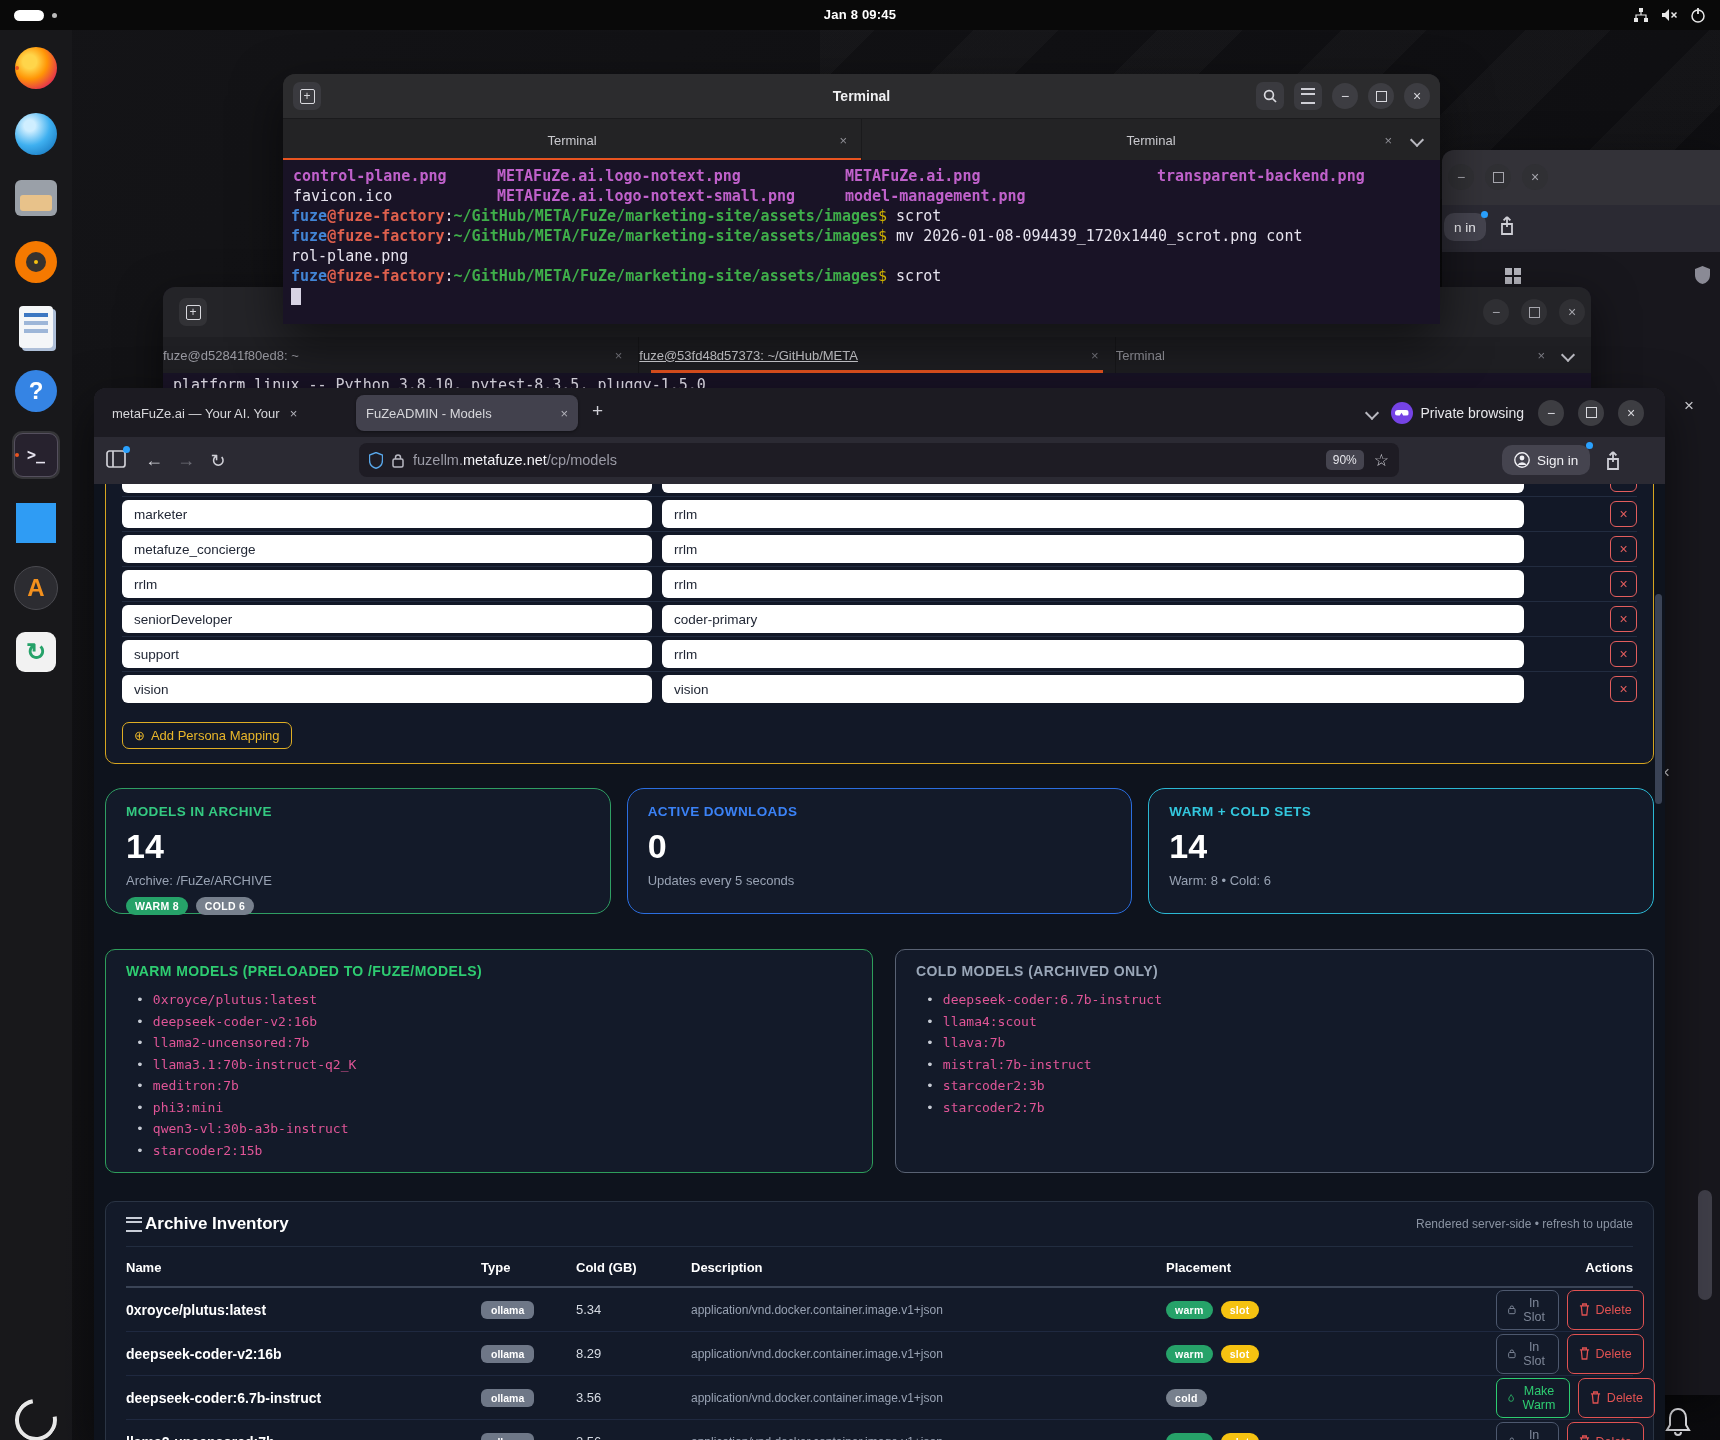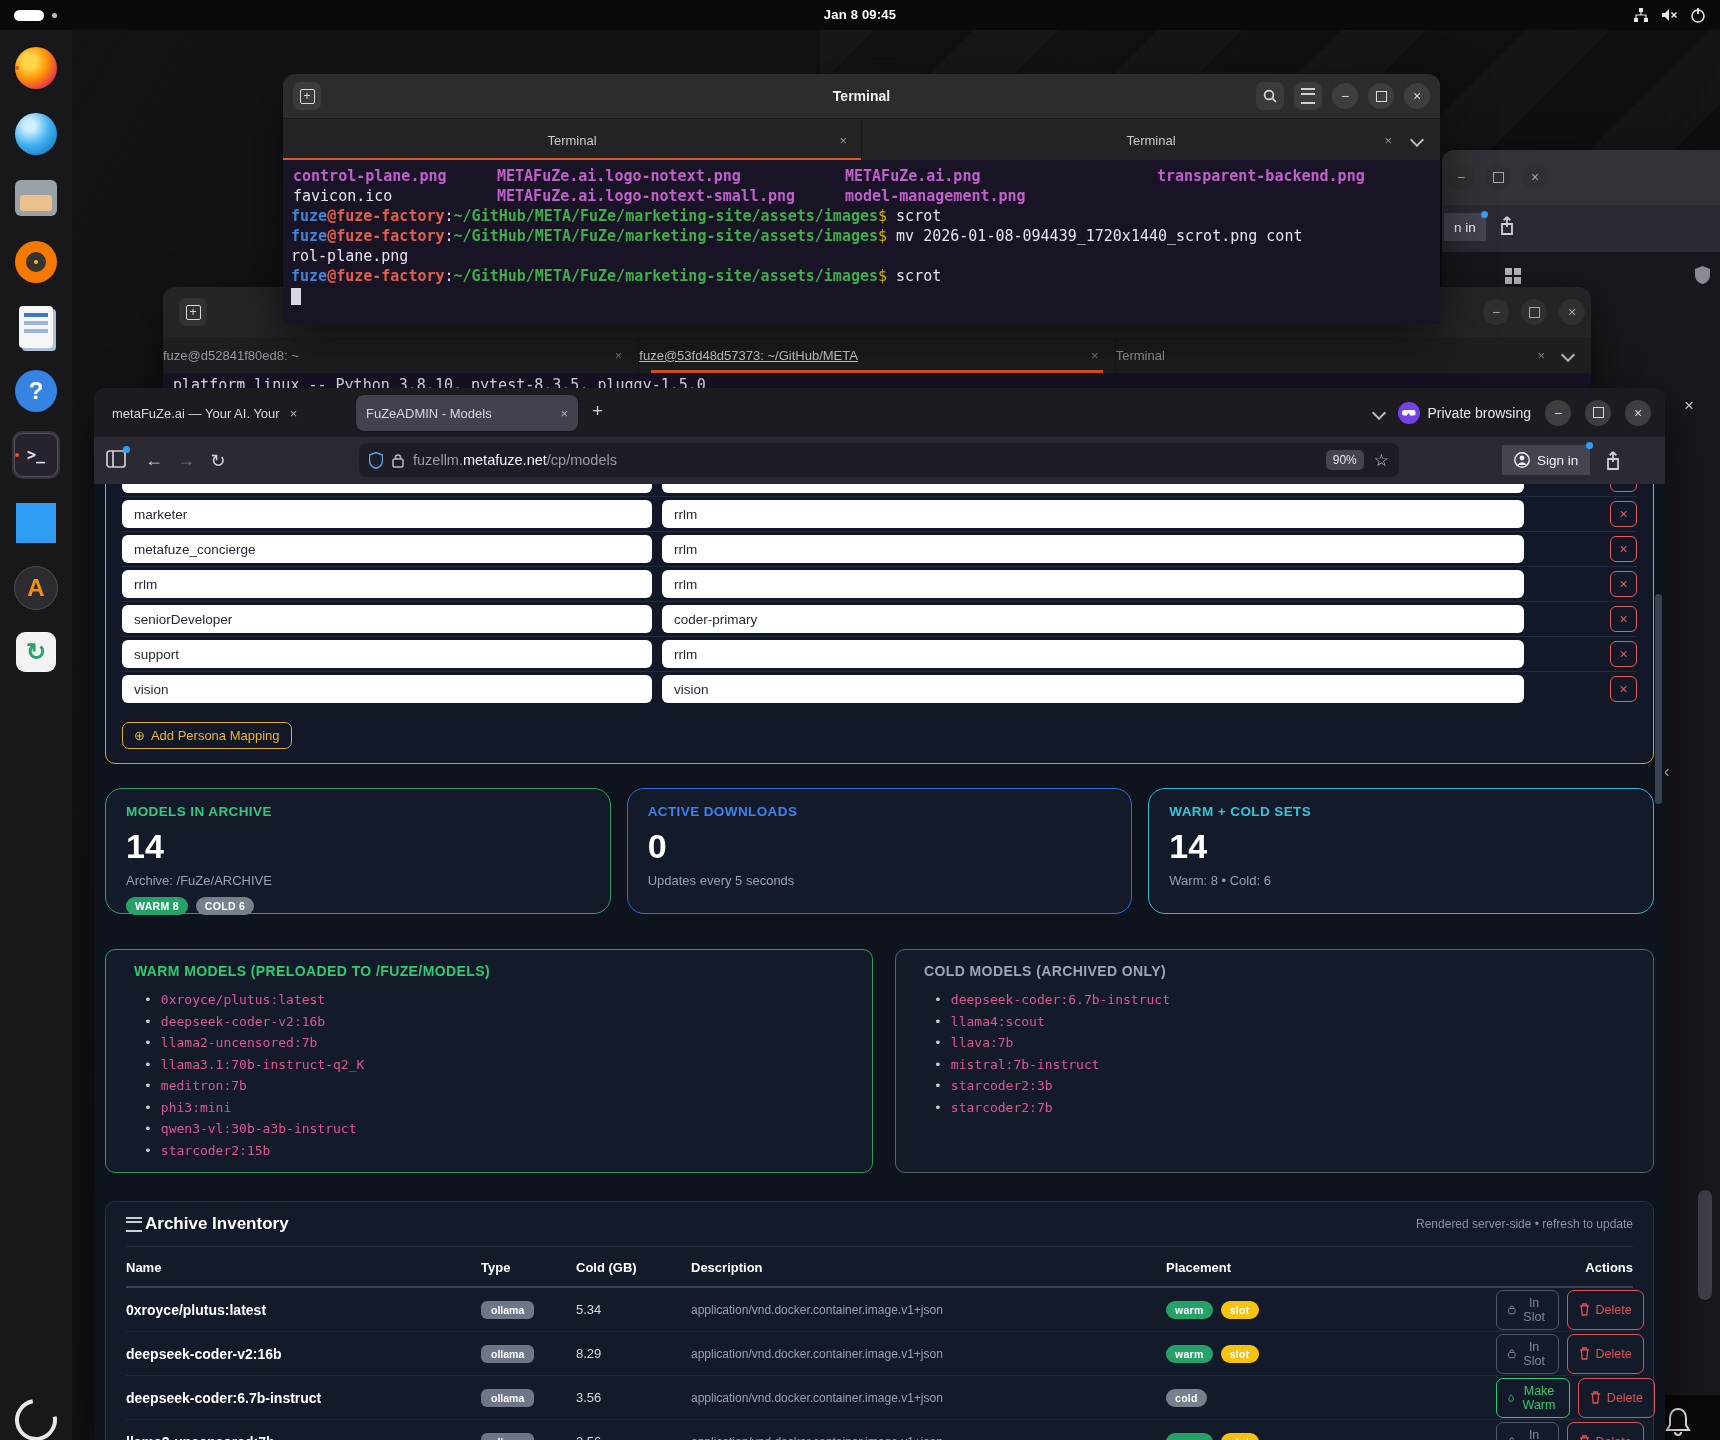--- a/index.html
+++ b/index.html
@@ -65,32 +65,32 @@
   .p-host{color:#e0604d;font-weight:700;}
   .p-path{color:#3fae4a;font-weight:700;}
   .p-dollar{color:#ccb000;}
   .cursorblk{display:inline-block;width:10px;height:17px;background:#d8d4e4;vertical-align:text-bottom;}
   
   #firefox{left:94px;top:388px;width:1571px;height:1052px;background:#2b2a33;z-index:30;}
   #fx-tabs{position:relative;height:49px;background:#1c1b22;}
   .fxtab{position:absolute;top:7px;height:36px;border-radius:8px;display:flex;align-items:center;color:#d7d7db;font-size:13px;padding:0 10px;}
   .fxtab.active{background:#42414d;box-shadow:0 1px 3px rgba(0,0,0,.4);}
   .fxtab .tclose{margin-left:10px;color:#b3b3bb;font-size:13px;}
-  .fx-right{position:absolute;right:0;top:0;height:49px;display:flex;align-items:center;gap:14px;padding-right:14px;}
+  .fx-right{position:absolute;right:7px;top:0;height:49px;display:flex;align-items:center;gap:14px;padding-right:14px;}
   .private-badge{display:flex;align-items:center;gap:8px;color:#e6e6ea;font-size:14px;}
   .mask-ic{width:22px;height:22px;border-radius:50%;background:#7543e5;position:relative;}
   .mask-ic::after{content:"";position:absolute;left:4px;right:4px;top:8px;height:6px;background:#fff;
     border-radius:3px;clip-path:polygon(0 0,100% 0,100% 100%,62% 100%,50% 55%,38% 100%,0 100%);}
   #fx-toolbar{position:relative;height:47px;background:#2b2a33;display:flex;align-items:center;border-bottom:1px solid #1c1b22;}
   .navglyph{color:#cfcfd6;font-size:18px;width:32px;text-align:center;}
   .navglyph.dim{color:#6f6f78;}
   #urlbar{position:absolute;left:265px;width:1020px;height:34px;top:6px;background:#1e1c24;border-radius:8px;
     display:flex;align-items:center;padding:0 10px;color:#b9b9c2;font-size:14.5px;}
   .zoom-badge{background:#45444f;color:#e5e5ea;font-size:12px;border-radius:5px;padding:3px 7px;}
-  .signin-btn{position:absolute;left:1408px;top:8px;height:30px;background:#45444f;border-radius:0;color:#f0f0f4;
+  .signin-btn{position:absolute;left:1408px;top:8px;height:30px;background:#45444f;border-radius:10px;color:#f0f0f4;
     font-size:13.5px;display:flex;align-items:center;gap:7px;padding:0 12px;}
   .bluedot{width:7px;height:7px;border-radius:50%;background:#2aa1fe;position:absolute;}
   .burger{width:16px;height:12px;border-top:2px solid #cfcfd6;border-bottom:2px solid #cfcfd6;position:relative;}
   .burger::after{content:"";position:absolute;left:0;right:0;top:3px;height:2px;background:#cfcfd6;}
   
   #page{position:absolute;left:0;right:0;top:96px;bottom:0;background:#0e131d;overflow:hidden;color:#dfe4ec;}
   #page-inner{padding:0 11px;}
   #persona-box{margin-top:-37px;border:1px solid #d6a520;border-radius:10px;background:#121827;padding:14px 16px;}
   .prow{display:flex;align-items:center;gap:10px;padding:3px 0;border-bottom:1px solid #222c40;}
   .prow:last-of-type{border-bottom:none;}
@@ -115,21 +115,21 @@
   .card-value{font-size:34px;font-weight:700;color:#fff;margin-top:8px;}
   .card-sub{font-size:13px;color:#98a2b3;margin-top:7px;}
   .badge{display:inline-block;border-radius:9px;padding:3px 9px;font-size:10.5px;font-weight:700;color:#fff;letter-spacing:.3px;}
   .badge:empty{display:none;}
   .b-warm{background:#26a269;}
   .b-cold{background:#77808d;}
   .b-slot{background:#f5c211;}
   .card-badges{margin-top:9px;display:flex;gap:8px;}
   
   #panels{margin-top:35px;display:grid;grid-template-columns:768px 1fr;gap:22px;}
-  .panel{border-radius:10px;background:#131a29;padding:13px 28px;height:224px;box-sizing:border-box;overflow:hidden;}
+  .panel{border-radius:10px;background:#131a29;padding:13px 20px;height:224px;box-sizing:border-box;overflow:hidden;}
   .panel.green{border:1px solid #2e9e5b;}
   .panel.gray{border:1px solid #596273;}
   .panel-title{font-size:14px;font-weight:700;letter-spacing:.4px;}
   .panel.green .panel-title{color:#2ecc71;}
   .panel.gray .panel-title{color:#9aa7b8;}
   .mlist{list-style:none;margin:10px 0 0;padding:0 0 0 10px;}
   .mlist li{font-family:"DejaVu Sans Mono",monospace;font-size:13px;color:#e05597;line-height:21.5px;}
   .mlist li::before{content:"•";color:#c6cbd4;margin-right:9px;}
   
   #inventory{margin-top:28px;border:1px solid #2a3444;border-radius:10px;background:#131a29;padding:12px 20px;}

